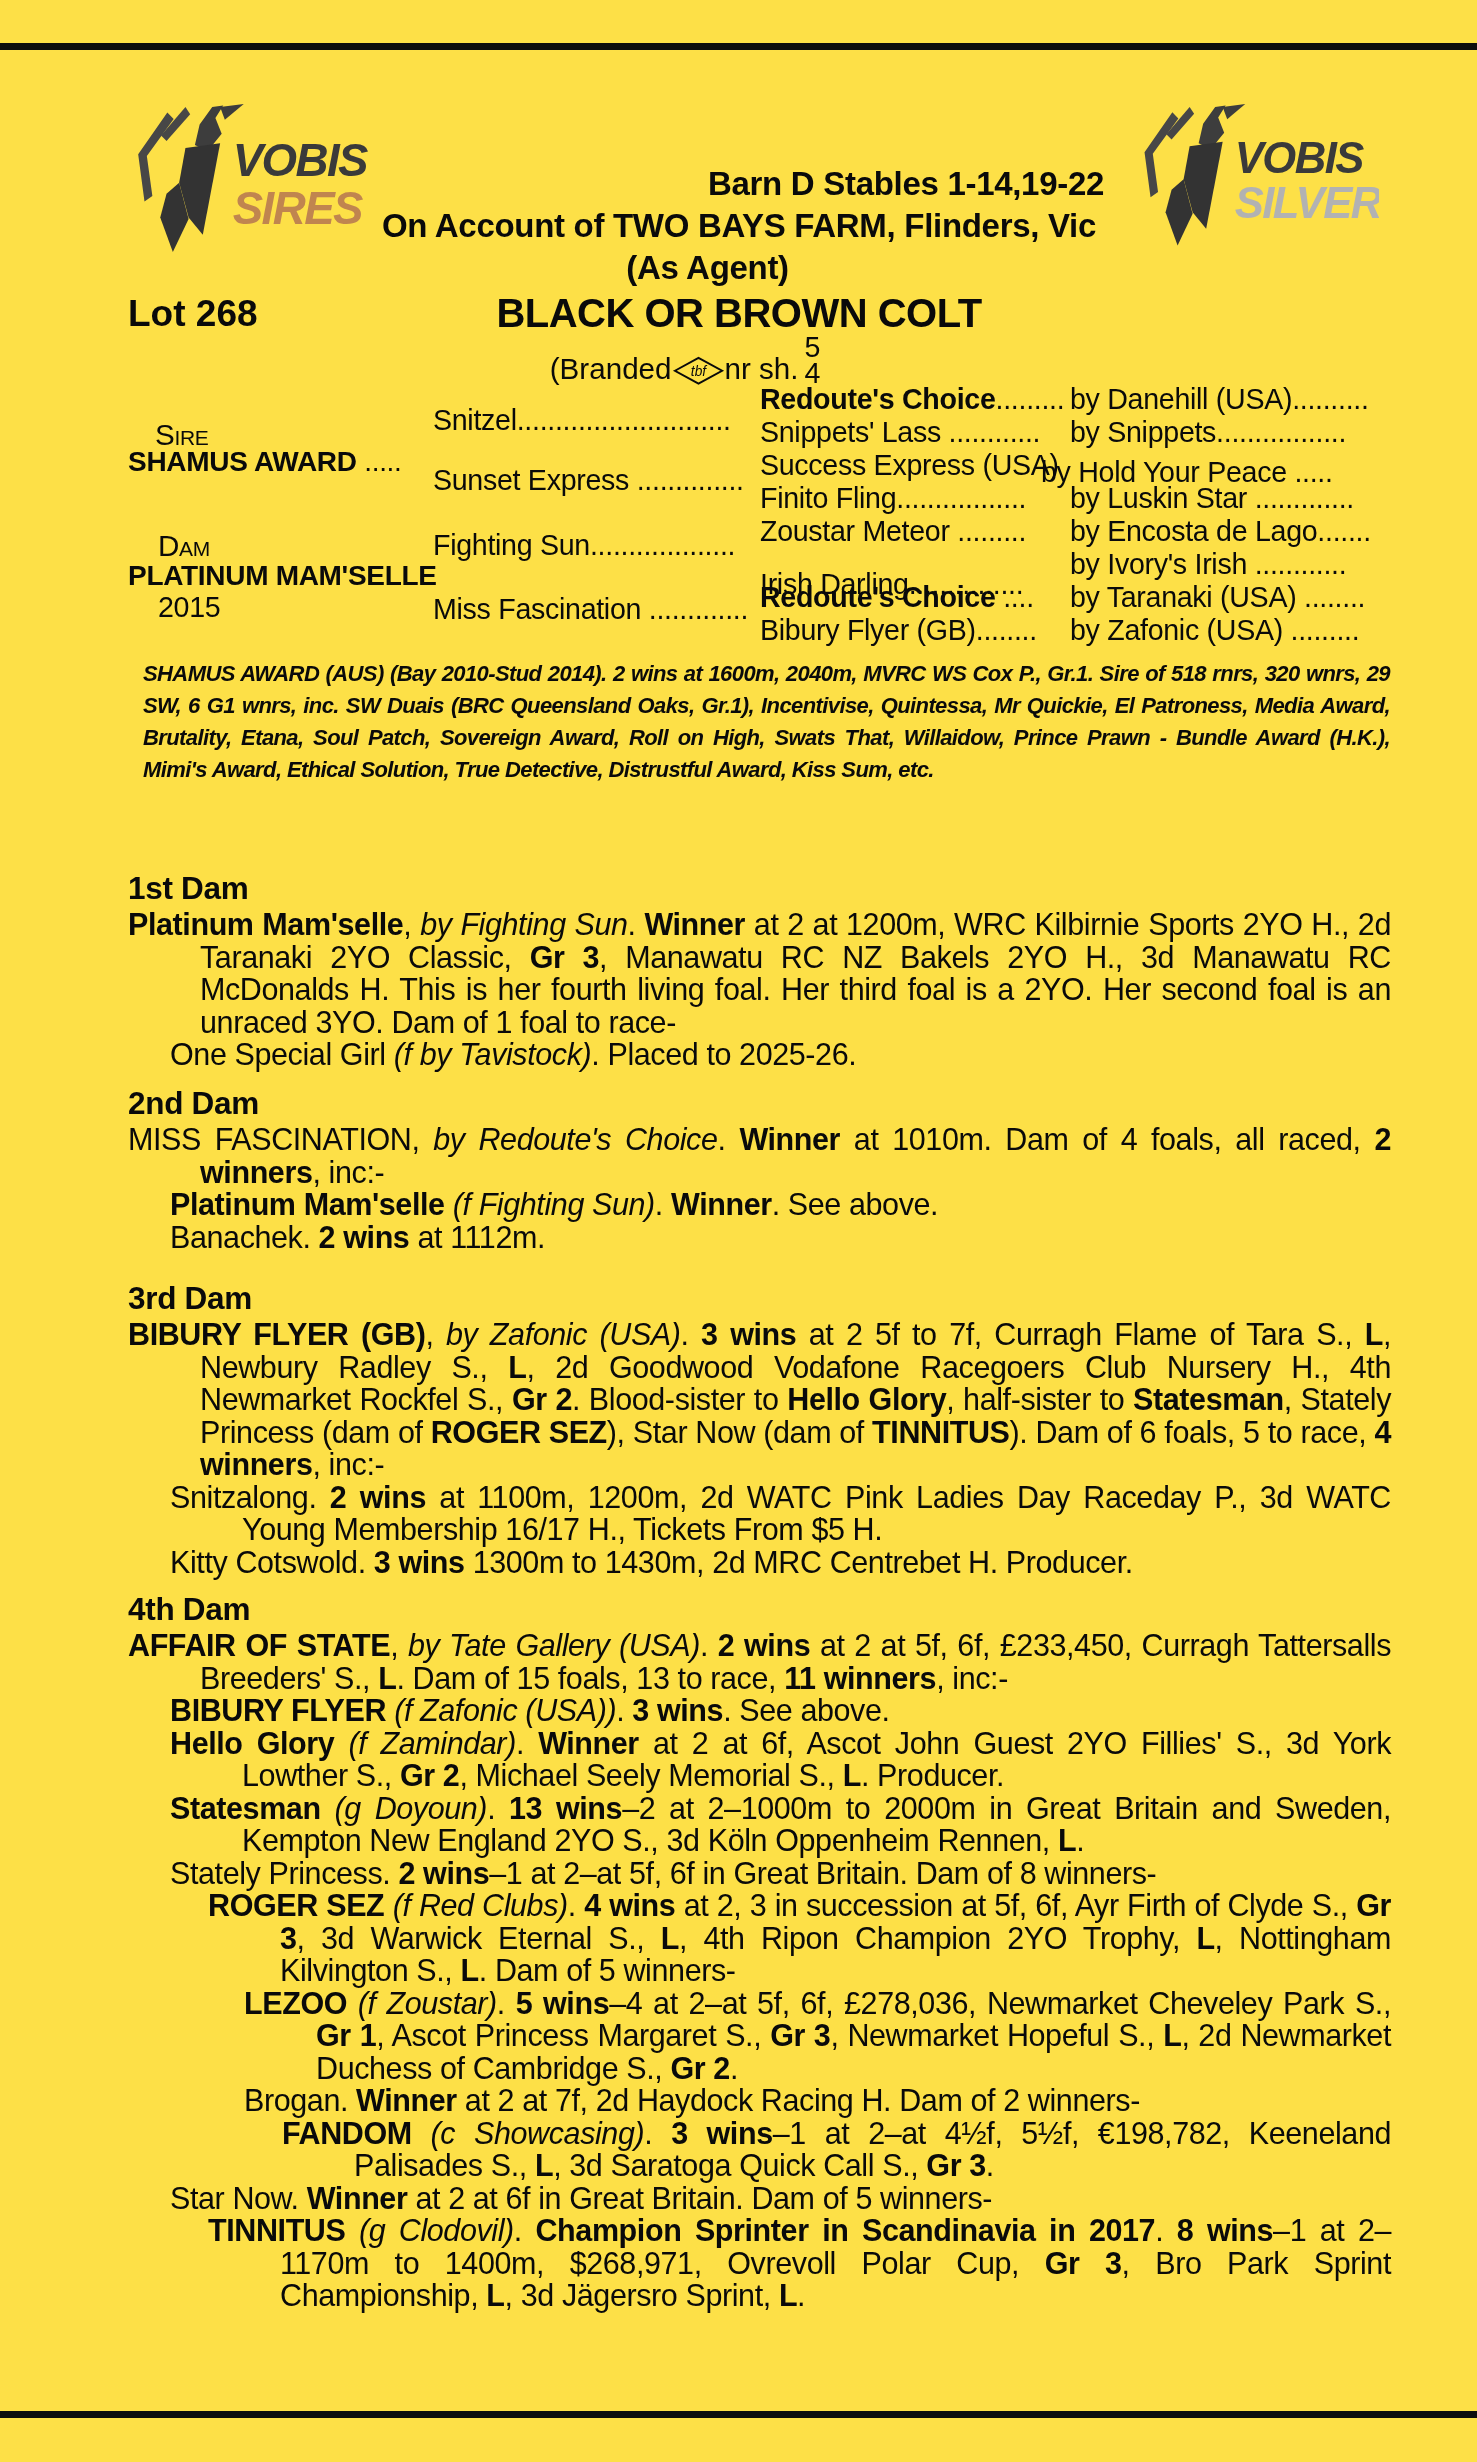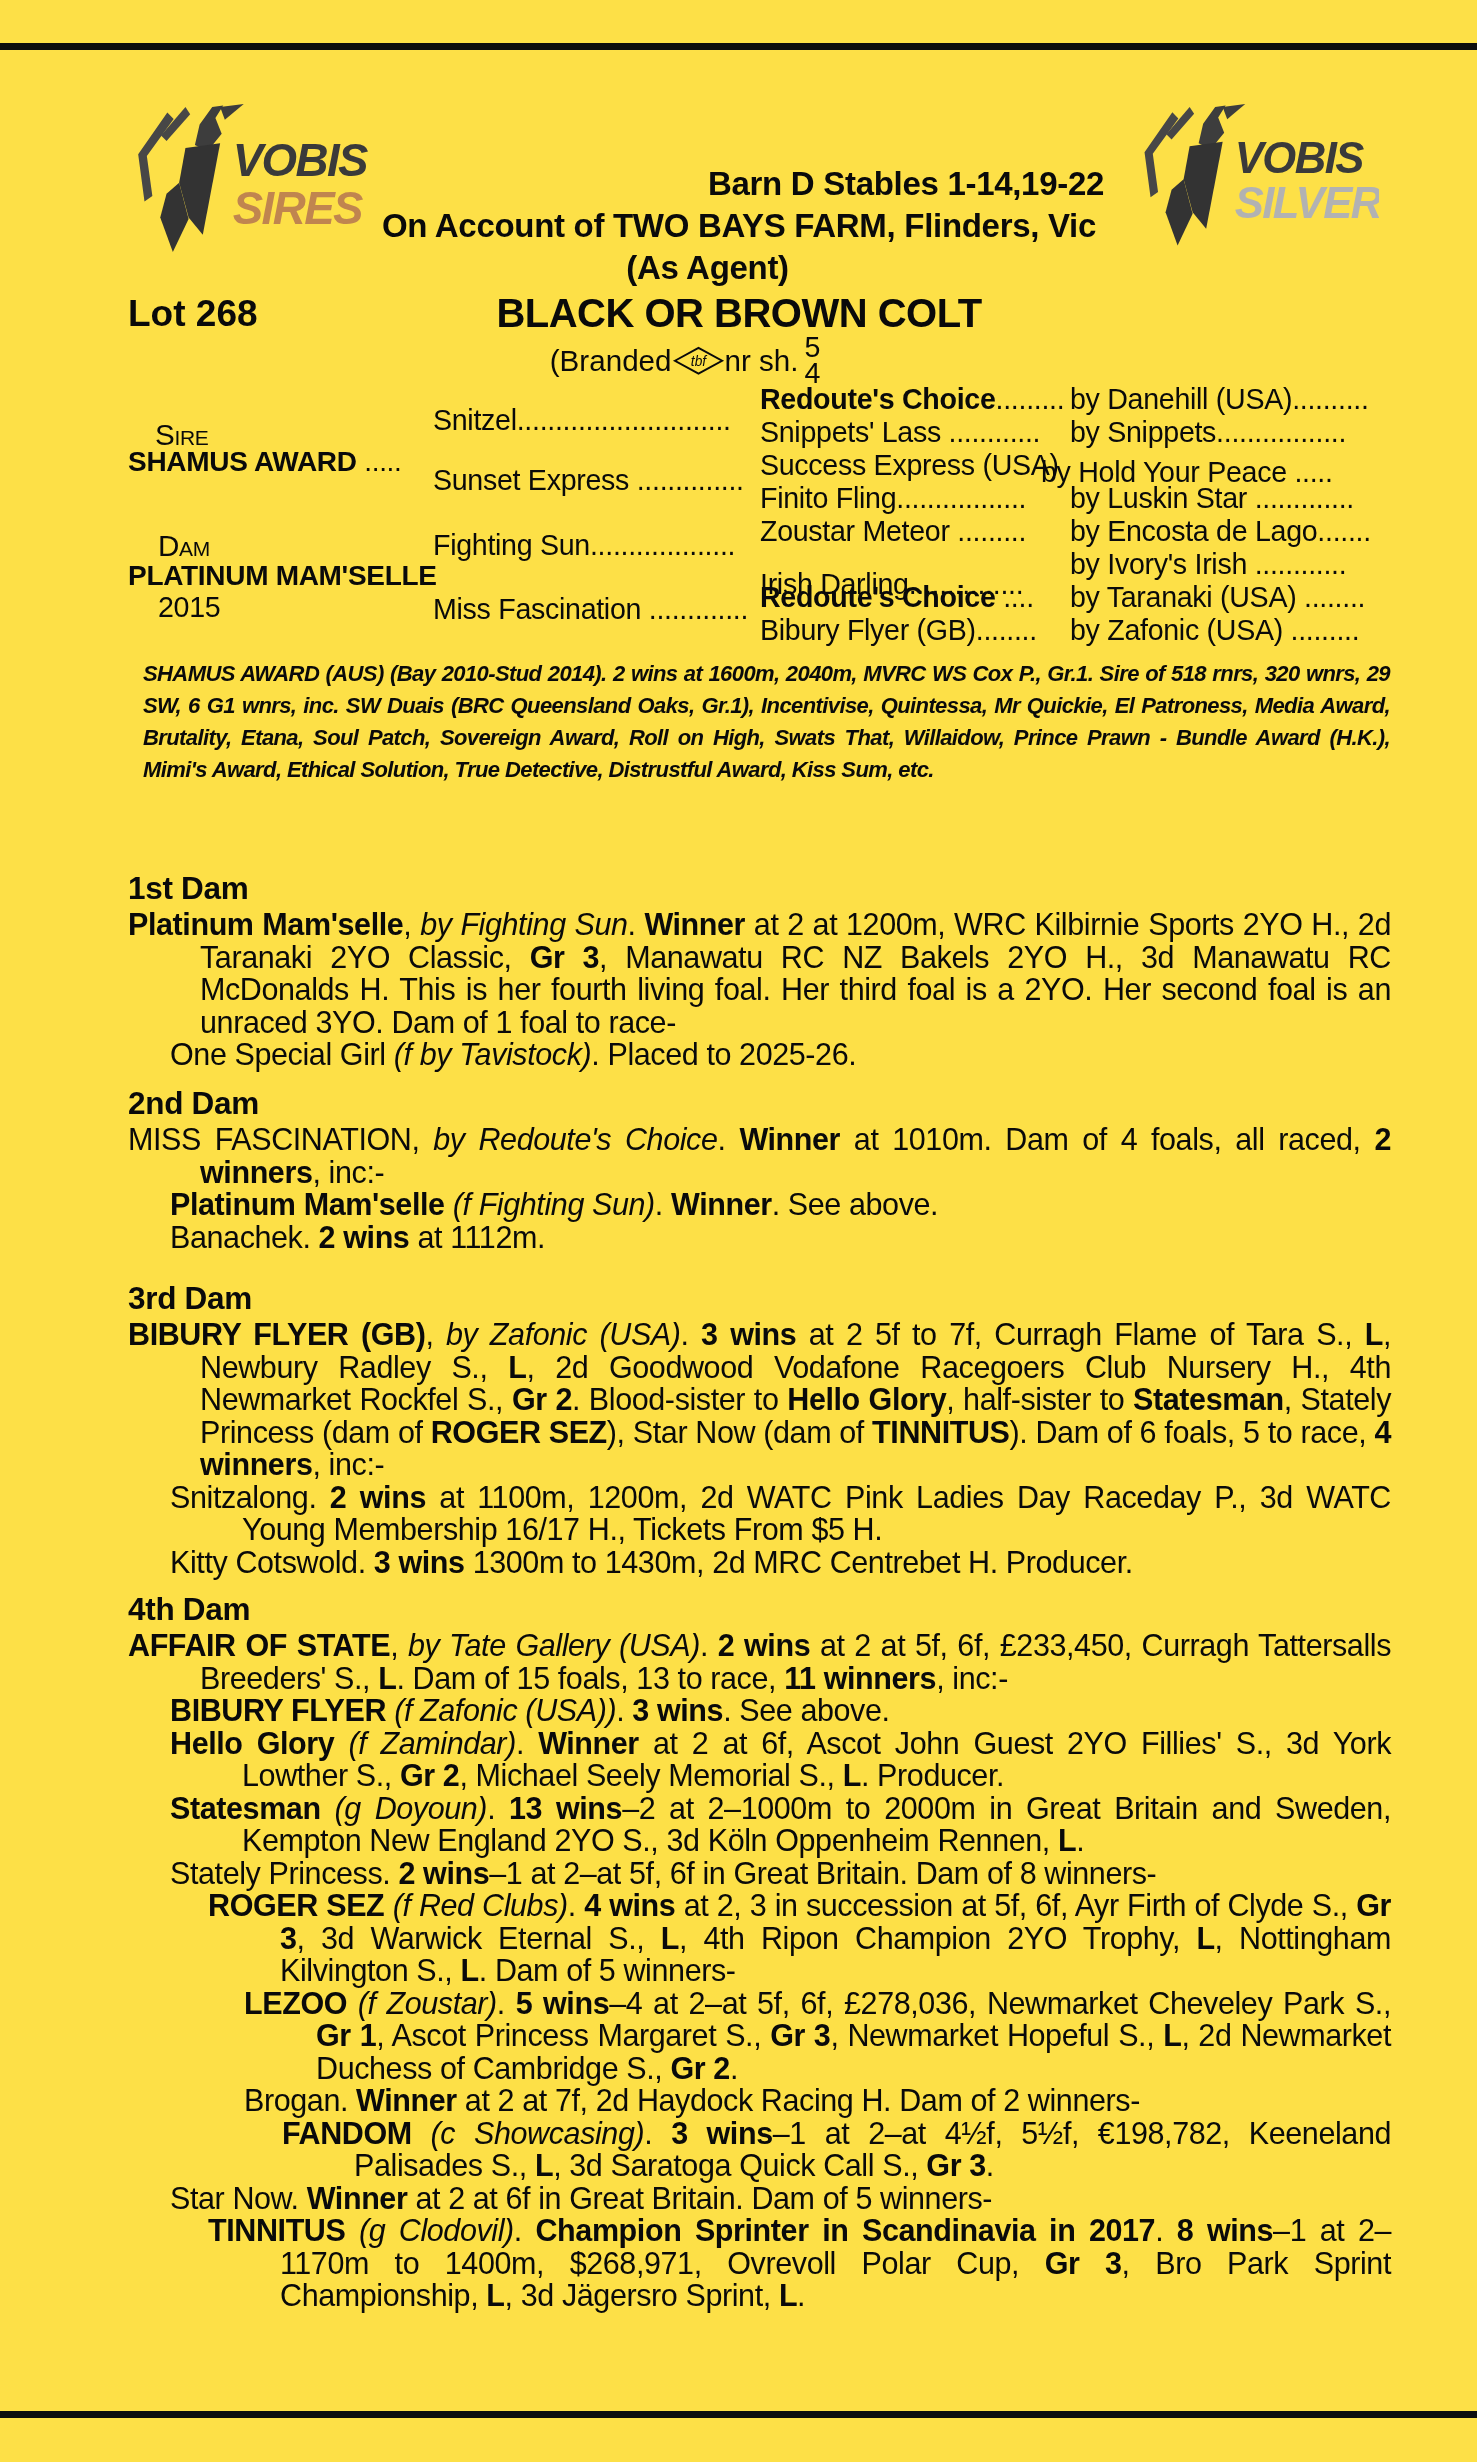--- a/index.html
+++ b/index.html
@@ -17,21 +17,21 @@
   .logo-right{left:1131px; top:99px; width:248px; height:162px;}
 
   .hdr{position:absolute; width:1478px; text-align:center; font-weight:bold; font-size:33px; line-height:41px; letter-spacing:-0.3px;}
   .hdr1{top:163px; left:167px;}
   .hdr2{top:205px; left:0px;}
   .hdr3{top:247px; left:-31.5px;}
 
   .lot{position:absolute; left:128px; top:293px; font-weight:bold; font-size:37px;}
   .colt-title{position:absolute; left:0; top:291px; width:1478px; text-align:center; font-weight:bold; font-size:40px; letter-spacing:-0.5px;}
 
-  .branded-row{position:absolute; left:0; top:335px; width:1376px; display:flex; justify-content:center; align-items:center; gap:0; font-size:29.6px;}
+  .branded-row{position:absolute; left:0; top:335px; width:1376px; display:flex; justify-content:center; align-items:flex-end; gap:0; font-size:29.6px;}
   .frac{display:inline-flex; flex-direction:column; align-items:center; font-size:28.6px; line-height:25.6px; padding:0 5.9px;}
   .brand-svg{display:inline-block; vertical-align:middle;}
 
   .ped-item{position:absolute; white-space:nowrap; font-size:28.6px; letter-spacing:-0.3px;}
   .sc{font-variant:small-caps; font-size:29.6px;}
   .pedbold{font-weight:bold; font-size:28px;}
 
   .seg-b{font-weight:bold;}
   .seg-i{font-style:italic;}
 

